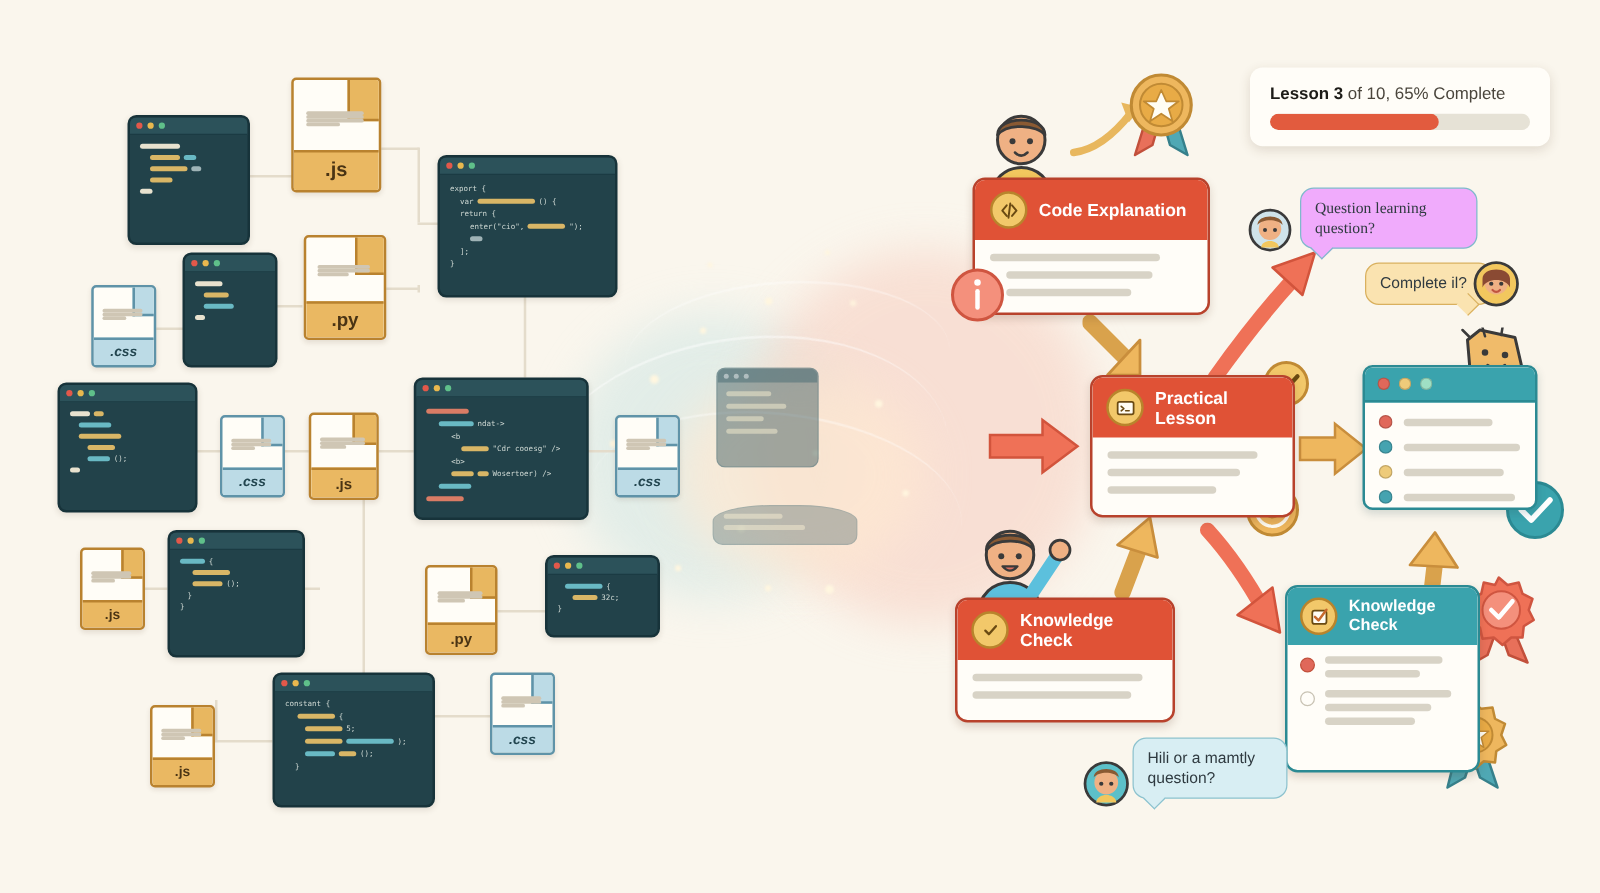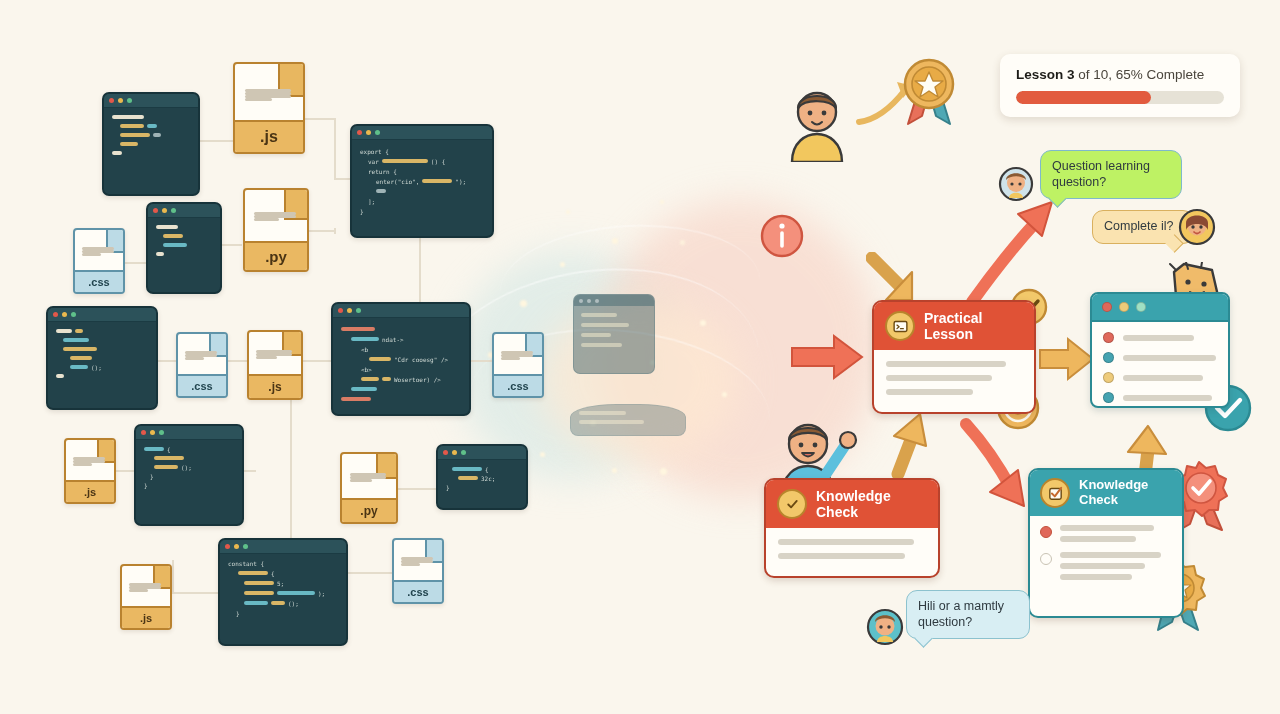--- a/index.html
+++ b/index.html
@@ -56,21 +56,21 @@
     box-sizing:border-box;
   }
   .fi-lines{position:absolute;top:28%;left:14%;right:18%;display:flex;flex-direction:column;gap:12%;}
   .fi-lines i{display:block;height:3px;background:#cfc6b4;border-radius:2px;}
   .fi-label{
     position:absolute;left:0;right:0;bottom:0;height:36%;
     background:#eab862;border-top:2px solid #b9822f;
     display:flex;align-items:center;justify-content:center;
     font-weight:bold;color:#4a3414;box-sizing:border-box;
   }
-  .fileicon.css .fi-page{border-color:#5f93a8;}
+  .fileicon.css .fi-page{border-color:#5f93a8;font-style:italic;}
   .fileicon.css .fi-fold{background:#bcdbe6;border-color:#5f93a8;}
   .fileicon.css .fi-label{background:#bcdbe6;border-top-color:#5f93a8;color:#22454f;}
 
   
   .glow{
     position:absolute;border-radius:50%;
     filter:blur(18px);opacity:.55;pointer-events:none;
   }
   .spark{position:absolute;border-radius:50%;background:#fff6df;filter:blur(1.2px);}
   .streak{position:absolute;border-radius:50%;background:transparent;border-top:2px solid rgba(255,255,255,.8);filter:blur(.6px);}
@@ -126,21 +126,21 @@
   .progcard .ptext b{color:#1d1c18;}
   .ptrack{margin-top:9px;height:13px;border-radius:7px;background:#e6e2d6;overflow:hidden;}
   .pfill{height:100%;border-radius:7px;background:#e25b3e;}
 
   
   .bubble{
     position:absolute;border-radius:11px;padding:8px 11px;
     font-size:12.5px;line-height:1.25;color:#2f3a40;white-space:pre-line;
     border:1.5px solid rgba(0,0,0,.16);
   }
-  .bubble.blue{background:#bef264;border-color:#7fb9cb;}
+  .bubble.blue{background:#f0abfc;border-color:#7fb9cb;font-family:Liberation Serif, serif;}
   .bubble.gold{background:#fae3b0;border-color:#d9b05e;}
   .bubble.pale{background:#d8eef3;border-color:#8cc2ce;}
   .bubble:after{
     content:"";position:absolute;width:12px;height:12px;
     background:inherit;border-left:1.5px solid;border-bottom:1.5px solid;
     border-color:inherit;transform:rotate(-45deg);
   }
   .bubble.tail-bl:after{left:10px;bottom:-7px;}
   .bubble.tail-br:after{right:12px;bottom:-7px;transform:rotate(-135deg);}
 </style>
@@ -660,20 +660,35 @@
   </svg>
 
   <svg class="abs" style="left:1168px;top:262px;width:56px;height:48px;" viewBox="0 0 56 48">
     <path d="M6 10 L16 2 L44 8 L50 34 L20 44 L8 34 Z" fill="#f0bb6a" stroke="#3a3a3a" stroke-width="2.4" stroke-linejoin="round"></path>
     <circle cx="20" cy="20" r="2.6" fill="#3a3a3a"></circle>
       <circle cx="36" cy="22" r="2.6" fill="#3a3a3a"></circle>
     <path d="M22 30 Q29 36 36 30" stroke="#3a3a3a" stroke-width="2" fill="none" stroke-linecap="round"></path>
     <path d="M2 2 L8 8 M18 0 L20 7 M34 0 L33 6" stroke="#3a3a3a" stroke-width="2" stroke-linecap="round"></path>
   </svg>
 
+  <div class="card" style="left:778px;top:142px;width:186px;height:106px;">
+    <div class="chead">
+      <span class="badge-icon">
+        <svg viewBox="0 0 24 24" width="17" height="17">
+            <path d="M9 6 L4 12 L9 18 M15 6 L20 12 L15 18 M13 4 L11 20" stroke="#6a4a12" stroke-width="2.2" fill="none" stroke-linecap="round" stroke-linejoin="round"></path>
+          </svg>
+      </span>
+      <span class="ctitle">Code Explanation</span>
+    </div>
+    <div class="cbody">
+      <i style="width:84%"></i>
+        <i style="width:72%;margin-left:8%"></i>
+        <i style="width:62%;margin-left:8%"></i>
+    </div>
+  </div>
   <svg class="abs" style="left:760px;top:214px;width:44px;height:44px;" viewBox="0 0 44 44">
     <circle cx="22" cy="22" r="20" fill="#f4907c" stroke="#cf5540" stroke-width="2.4"></circle>
     <circle cx="22" cy="12" r="2.6" fill="#ffffff"></circle>
     <path d="M22 19 L22 32" stroke="#ffffff" stroke-width="3.6" stroke-linecap="round"></path>
   </svg>
 
   <div class="card" style="left:872px;top:300px;width:160px;height:110px;">
     <div class="chead" style="padding:8px 11px;">
       <span class="badge-icon">
         <svg viewBox="0 0 24 24" width="17" height="17">

